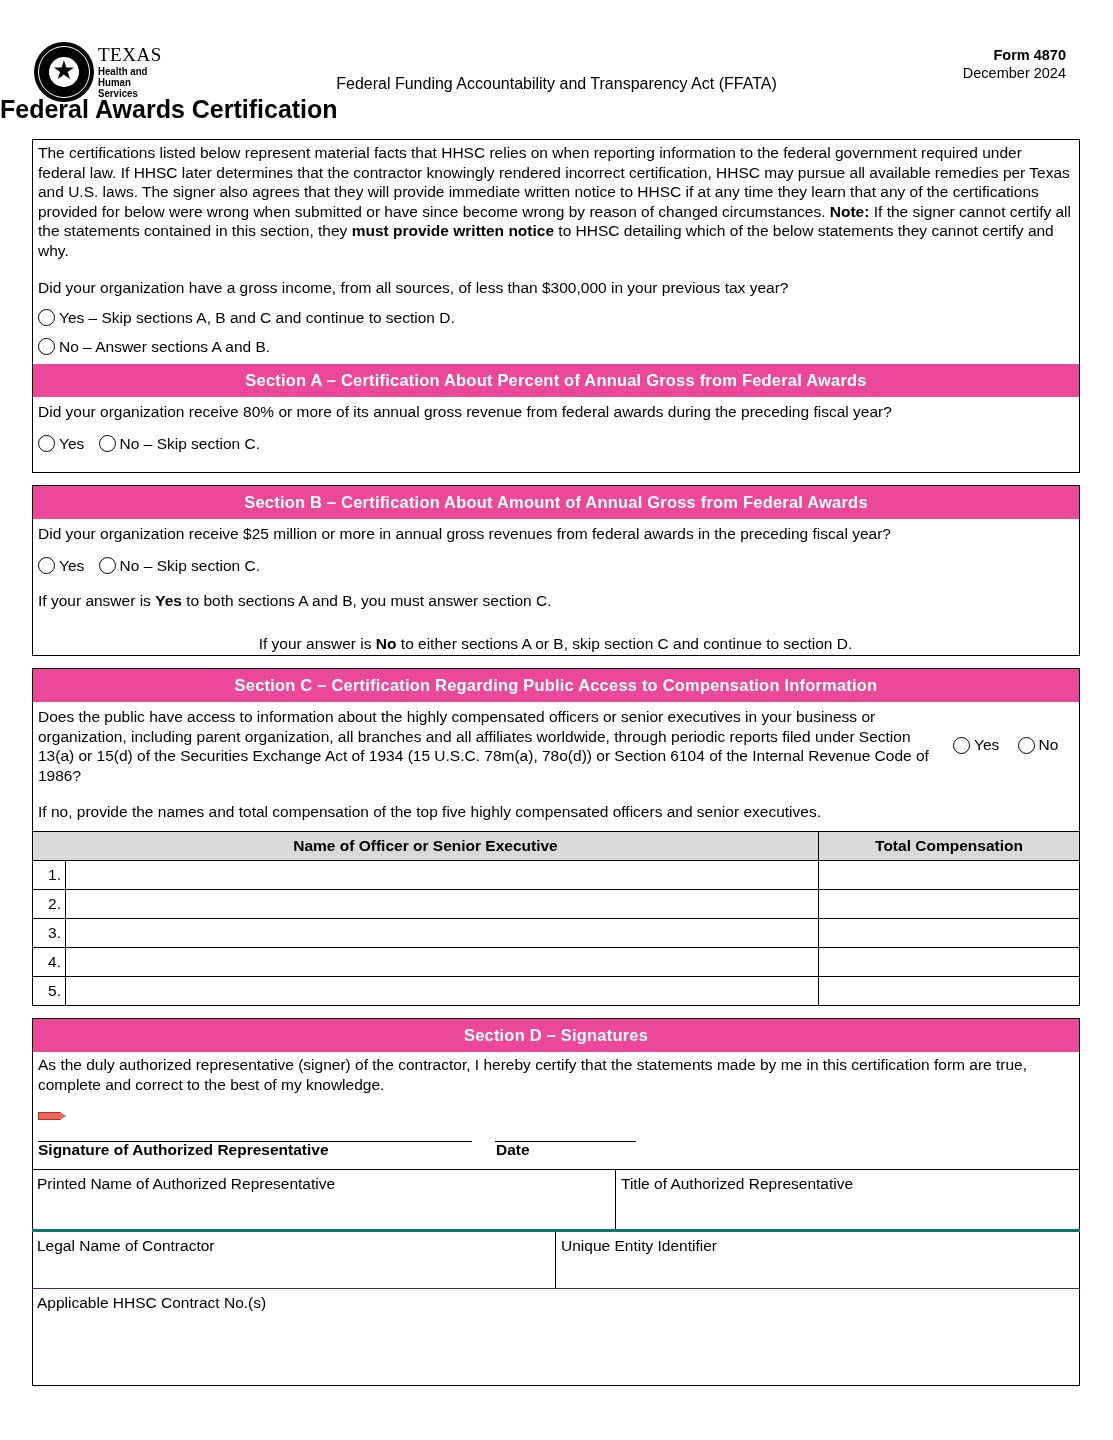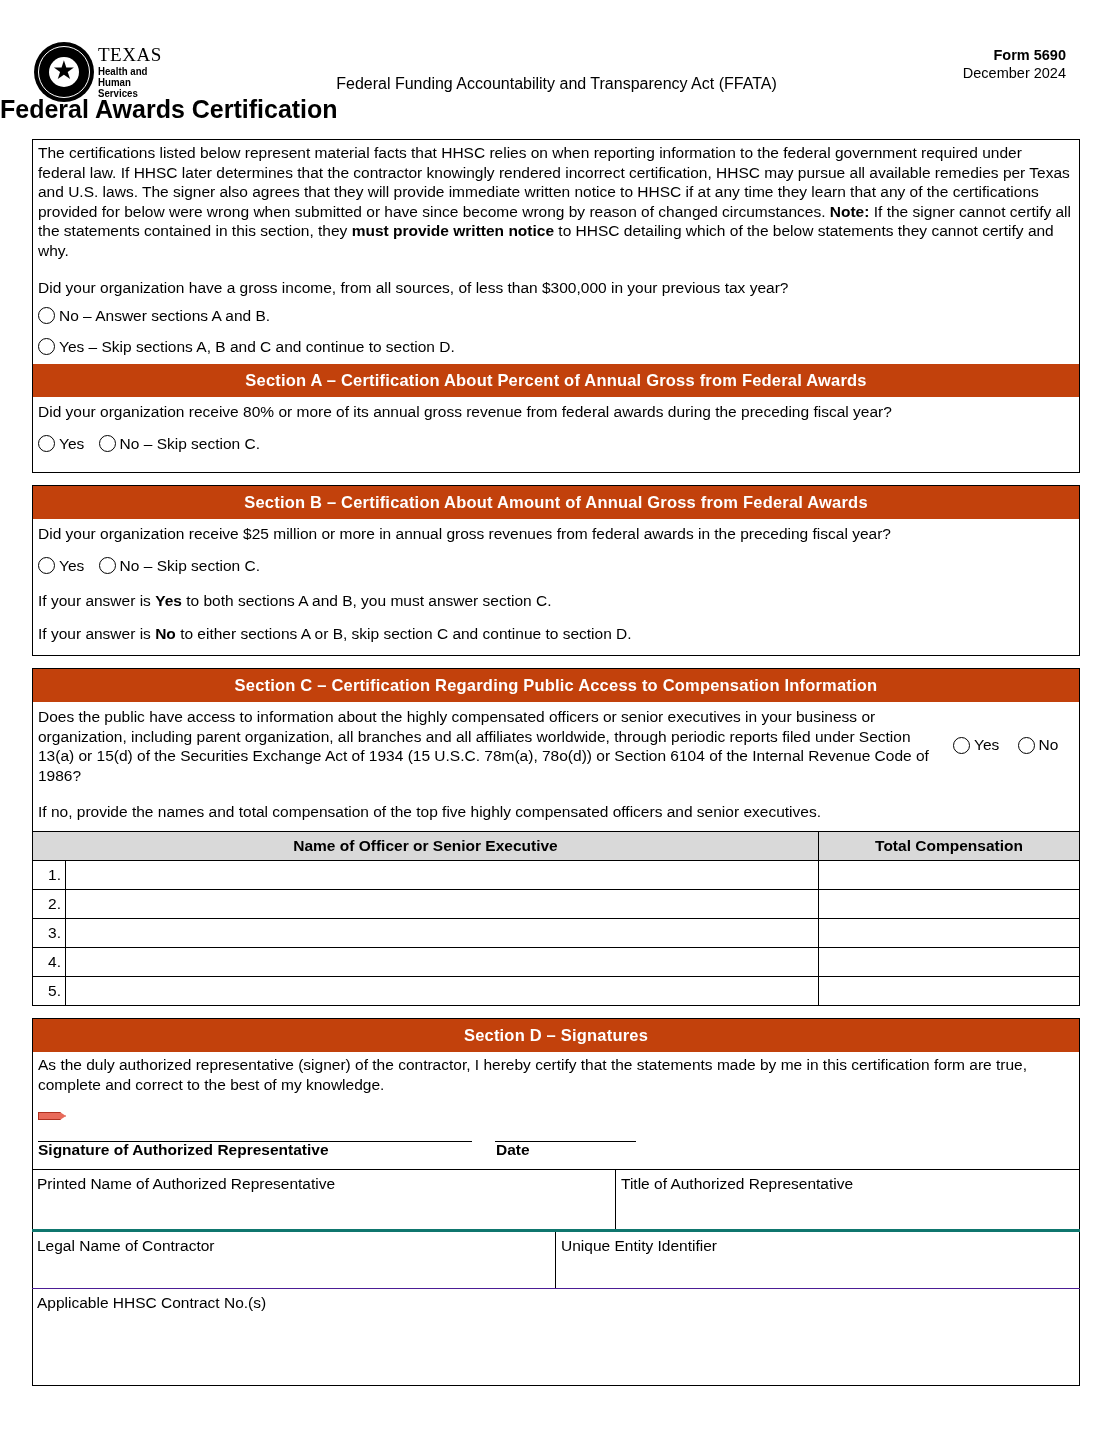--- a/index.html
+++ b/index.html
@@ -18,21 +18,21 @@
   .logo-text .t2 { font-size: 11px; font-weight: bold; margin-top: 2px; transform: scaleX(0.88); transform-origin: left; }
   .logo-text .t3 { font-size: 11px; font-weight: bold; transform: scaleX(0.88); transform-origin: left; }
 
   .subtitle { left: 0; width: 1113px; top: 75px; text-align: center; font-size: 16px; }
   .title { left: 0; width: 1113px; top: 95px; text-align: left; font-size: 25px; font-weight: bold; }
   .formno { right: 47px; top: 46px; text-align: right; font-size: 14.5px; line-height: 18px; }
   .formno b { font-weight: bold; }
 
   
   .box { left: 32px; width: 1048px; border: 1px solid #000; }
-  .sec-head { background: #c2410c; color: #fff; font-weight: bold; text-align: center; font-size: 16.5px; height: 33px; line-height: 33px; letter-spacing: 0.2px; }
+  .sec-head { background: #ec4899; color: #fff; font-weight: bold; text-align: center; font-size: 16.5px; height: 33px; line-height: 33px; letter-spacing: 0.2px; }
   .p { padding-left: 5px; padding-right: 6px; line-height: 19.6px; }
   .radio { display: inline-block; width: 17px; height: 17px; border: 1.2px solid #000; border-radius: 50%; vertical-align: -3px; margin-right: 4px; }
   .opt { display: inline-flex; align-items: center; }
 
   table { border-collapse: collapse; width: 100%; }
   td, th { border: 1px solid #000; }
   th { background: #d9d9d9; font-weight: bold; height: 29px; font-size: 15.5px; }
   td { height: 29px; }
   td.num { width: 33px; text-align: right; padding-right: 4px; }
   td.comp { width: 261px; }
@@ -52,35 +52,35 @@
   </div>
   <div class="logo-text">
     <div class="t1">TEXAS</div>
     <div class="t2">Health and Human</div>
     <div class="t3">Services</div>
   </div>
 </div>
 <div class="abs subtitle">Federal Funding Accountability and Transparency Act (FFATA)</div>
 <div class="abs title">Federal Awards Certification</div>
 <div class="abs formno">
-  <b>Form 5690</b><br>
+  <b>Form 4870</b><br>
   <span>December 2024</span>
 </div>
 
 <div class="abs box" style="top:139px; height:334px;">
   <div class="p" style="padding-top:3px;">
     <span>The certifications listed below represent material facts that HHSC relies on when reporting information to the federal government required under federal law. If HHSC later determines that the contractor knowingly rendered incorrect certification, HHSC may pursue all available remedies per Texas and U.S. laws. The signer also agrees that they will provide immediate written notice to HHSC if at any time they learn that any of the certifications provided for below were wrong when submitted or have since become wrong by reason of changed circumstances.</span>
     <b>Note:</b><span> If the signer cannot certify all the statements contained in this section, they </span><b>must provide written notice</b><span> to HHSC detailing which of the below statements they cannot certify and why.</span>
   </div>
   <div class="p" style="margin-top:17px;">Did your organization have a gross income, from all sources, of less than $300,000 in your previous tax year?</div>
+  <div class="p" style="margin-top:11px;">
+    <span class="radio"></span><span>Yes – Skip sections A, B and C and continue to section D.</span>
+  </div>
   <div class="p" style="margin-top:9px;">
     <span class="radio"></span><span>No – Answer sections A and B.</span>
-  </div>
-  <div class="p" style="margin-top:11px;">
-    <span class="radio"></span><span>Yes – Skip sections A, B and C and continue to section D.</span>
   </div>
   <div class="sec-head" style="margin-top:8px;">Section A – Certification About Percent of Annual Gross from Federal Awards</div>
   <div class="p" style="margin-top:5px;">Did your organization receive 80% or more of its annual gross revenue from federal awards during the preceding fiscal year?</div>
   <div class="p" style="margin-top:12px;">
     <span class="opt">
         <span class="radio"></span>
         <span>Yes</span>
       </span>
     <span class="opt" style="margin-left:10px;">
         <span class="radio"></span>
@@ -98,21 +98,21 @@
         <span>Yes</span>
       </span>
     <span class="opt" style="margin-left:10px;">
         <span class="radio"></span>
         <span>No – Skip section C.</span>
       </span>
   </div>
   <div class="p" style="margin-top:13px;">
     <span>If your answer is </span><b>Yes</b><span> to both sections A and B, you must answer section C.</span>
   </div>
-  <div class="p" style="margin-top:13px;">
+  <div class="p" style="margin-top:23px;text-align:center;">
     <span>If your answer is </span><b>No</b><span> to either sections A or B, skip section C and continue to section D.</span>
   </div>
 </div>
 
 <div class="abs box" style="top:668px; height:338px;">
   <div class="sec-head">Section C – Certification Regarding Public Access to Compensation Information</div>
   <div style="display:flex; margin-top:5px;">
     <div class="p" style="width:910px;">Does the public have access to information about the highly compensated officers or senior executives in your business or organization, including parent organization, all branches and all affiliates worldwide, through periodic reports filed under Section 13(a) or 15(d) of the Securities Exchange Act of 1934 (15 U.S.C. 78m(a), 78o(d)) or Section 6104 of the Internal Revenue Code of 1986?</div>
     <div style="padding-top:29px; padding-left:10px; white-space:nowrap;">
       <span class="opt">

